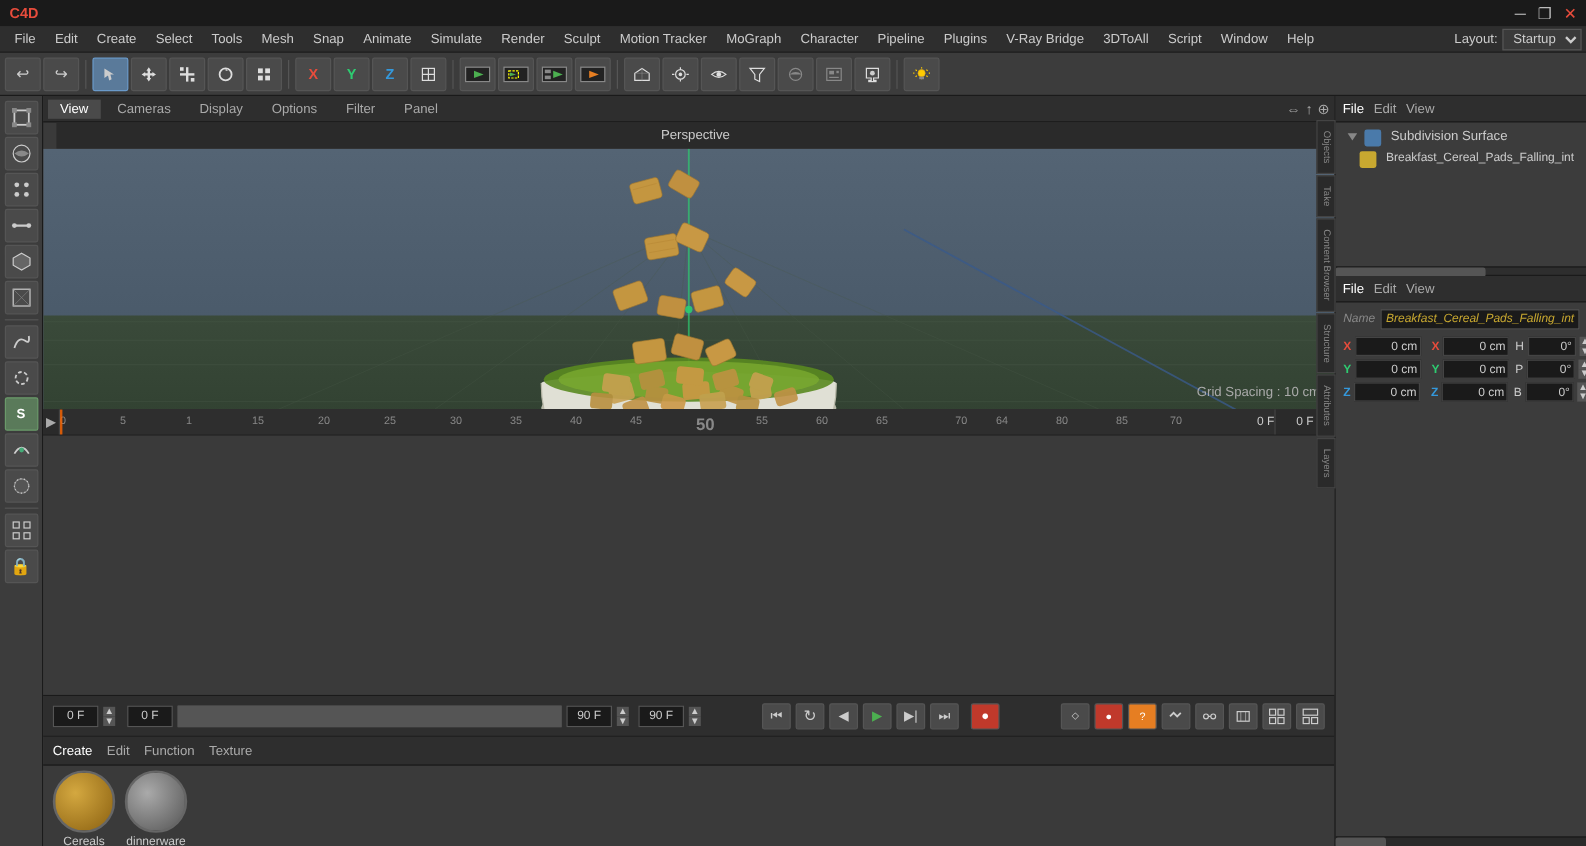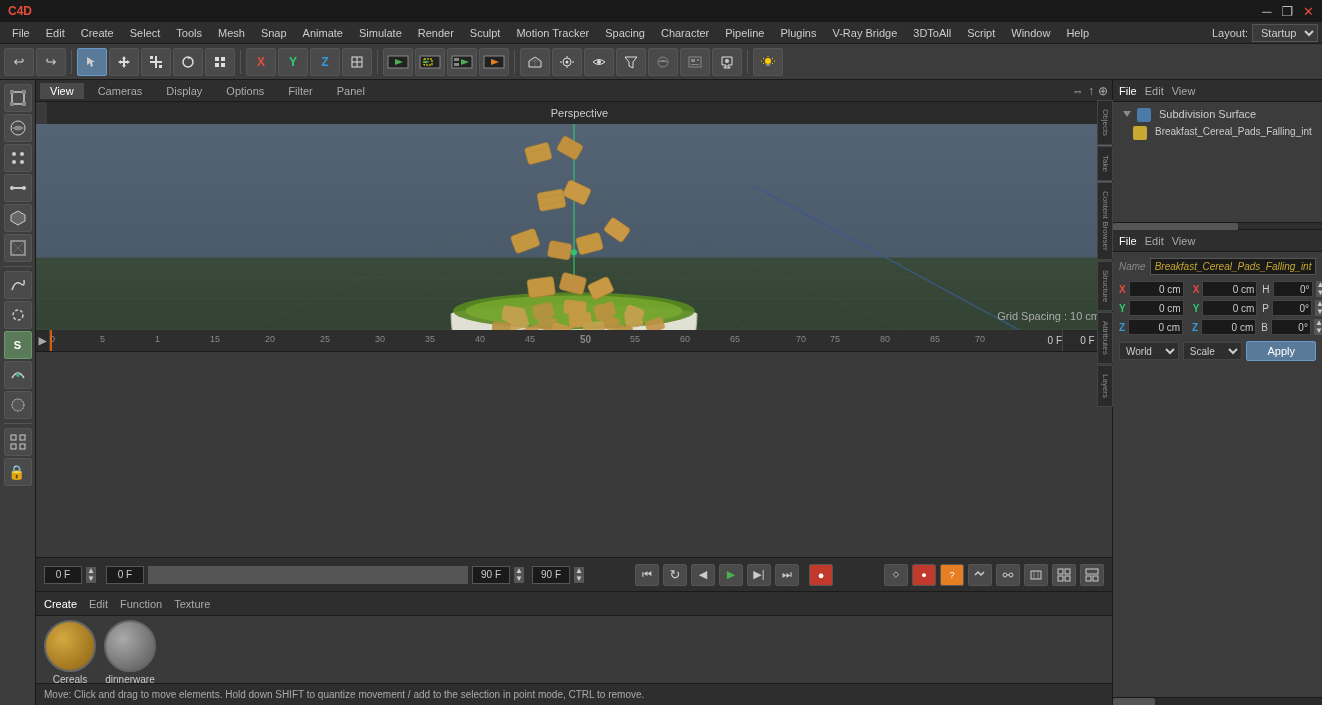--- a/index.html
+++ b/index.html
@@ -112,21 +112,21 @@
   <span class="menu-item">Create</span>
   <span class="menu-item">Select</span>
   <span class="menu-item">Tools</span>
   <span class="menu-item">Mesh</span>
   <span class="menu-item">Snap</span>
   <span class="menu-item">Animate</span>
   <span class="menu-item">Simulate</span>
   <span class="menu-item">Render</span>
   <span class="menu-item">Sculpt</span>
   <span class="menu-item">Motion Tracker</span>
-  <span class="menu-item">Spacing</span>
+  <span class="menu-item">MoGraph</span>
   <span class="menu-item">Character</span>
   <span class="menu-item">Pipeline</span>
   <span class="menu-item">Plugins</span>
   <span class="menu-item">V-Ray Bridge</span>
   <span class="menu-item">3DToAll</span>
   <span class="menu-item">Script</span>
   <span class="menu-item">Window</span>
   <span class="menu-item">Help</span>
   <div id="layout-selector">
     <span>Layout:</span>
@@ -499,26 +499,26 @@
             <span style="position:absolute; left:0; top:4px; font-size:9px; color:#888;">0</span>
             <span style="position:absolute; left:50px; top:4px; font-size:9px; color:#888;">5</span>
             <span style="position:absolute; left:105px; top:4px; font-size:9px; color:#888;">1</span>
             <span style="position:absolute; left:160px; top:4px; font-size:9px; color:#888;">15</span>
             <span style="position:absolute; left:215px; top:4px; font-size:9px; color:#888;">20</span>
             <span style="position:absolute; left:270px; top:4px; font-size:9px; color:#888;">25</span>
             <span style="position:absolute; left:325px; top:4px; font-size:9px; color:#888;">30</span>
             <span style="position:absolute; left:375px; top:4px; font-size:9px; color:#888;">35</span>
             <span style="position:absolute; left:425px; top:4px; font-size:9px; color:#888;">40</span>
             <span style="position:absolute; left:475px; top:4px; font-size:9px; color:#888;">45</span>
-            <span style="position:absolute; left:530px; top:4px; font-size:10px; color:#888;font-weight:bold;">50</span>
+            <span style="position:absolute; left:530px; top:4px; font-size:14px; color:#888;font-weight:bold;">50</span>
             <span style="position:absolute; left:580px; top:4px; font-size:9px; color:#888;">55</span>
             <span style="position:absolute; left:630px; top:4px; font-size:9px; color:#888;">60</span>
             <span style="position:absolute; left:680px; top:4px; font-size:9px; color:#888;">65</span>
             <span style="position:absolute; left:746px; top:4px; font-size:9px; color:#888;">70</span>
-            <span style="position:absolute; left:780px; top:4px; font-size:9px; color:#888;">75</span>
+            <span style="position:absolute; left:780px; top:4px; font-size:9px; color:#888;">64</span>
             <span style="position:absolute; left:830px; top:4px; font-size:9px; color:#888;">80</span>
             <span style="position:absolute; left:880px; top:4px; font-size:9px; color:#888;">85</span>
             <span style="position:absolute; left:925px; top:4px; font-size:9px; color:#888;">70</span>
 
             <div id="playhead" style="left:0; background:#ff6600; width:2px; position:absolute; top:0; height:22px;"></div>
           </div>
         </div>
         <div style="position:absolute; right:0; top:0; width:50px; height:22px; background:#2a2a2a; border-left:1px solid #444; display:flex; align-items:center; justify-content:center;">
           <span style="color:#ccc; font-size:10px;">0 F</span>
         </div>
@@ -612,23 +612,20 @@
             <div class="material-label">Cereals</div>
           </div>
 
           <div class="material-item">
             <div class="material-thumb" style="width:52px; height:52px; border-radius:50%; background: radial-gradient(circle at 35% 35%, #aaaaaa, #555555); border:2px solid #666;"></div>
             <div class="material-label">dinnerware</div>
           </div>
         </div>
       </div>
 
-      <div id="statusbar">
-        <span>Move: Click and drag to move elements. Hold down SHIFT to quantize movement / add to the selection in point mode, CTRL to remove.</span>
-      </div>
     </div>
 
     <div id="right-panel">
 
       <div id="right-file-bar">
         <span class="mat-tab active">File</span>
         <span class="mat-tab">Edit</span>
         <span class="mat-tab">View</span>
       </div>
 
@@ -695,32 +692,20 @@
           <span style="font-size:10px; color:#3498db; width:12px; font-weight:bold; margin-left:6px;">Z</span>
           <input class="coord-input" value="0 cm" style="width: 55px;">
           <span style="font-size:10px; color:#ccc; width:12px; margin-left:2px;">B</span>
           <input class="coord-input" value="0°" style="width: 40px;">
           <div style="display:flex; flex-direction:column;">
             <button class="spin-up">▲</button>
             <button class="spin-dn">▼</button>
           </div>
         </div>
 
-        <div style="display:flex; align-items:center; gap:4px; margin-top:6px;">
-          <select class="attr-dropdown" style="width:60px;">
-            <option>World</option>
-            <option>Local</option>
-          </select>
-          <select class="attr-dropdown" style="width:60px;">
-            <option>Scale</option>
-            <option>Rotate</option>
-            <option>Move</option>
-          </select>
-          <button id="apply-btn">Apply</button>
-        </div>
       </div>
 
       <div id="bottom-scrollbar">
         <div id="bottom-scrollbar-thumb"></div>
       </div>
     </div>
   </div>
 </div>
 
 <div class="right-side-abs">

